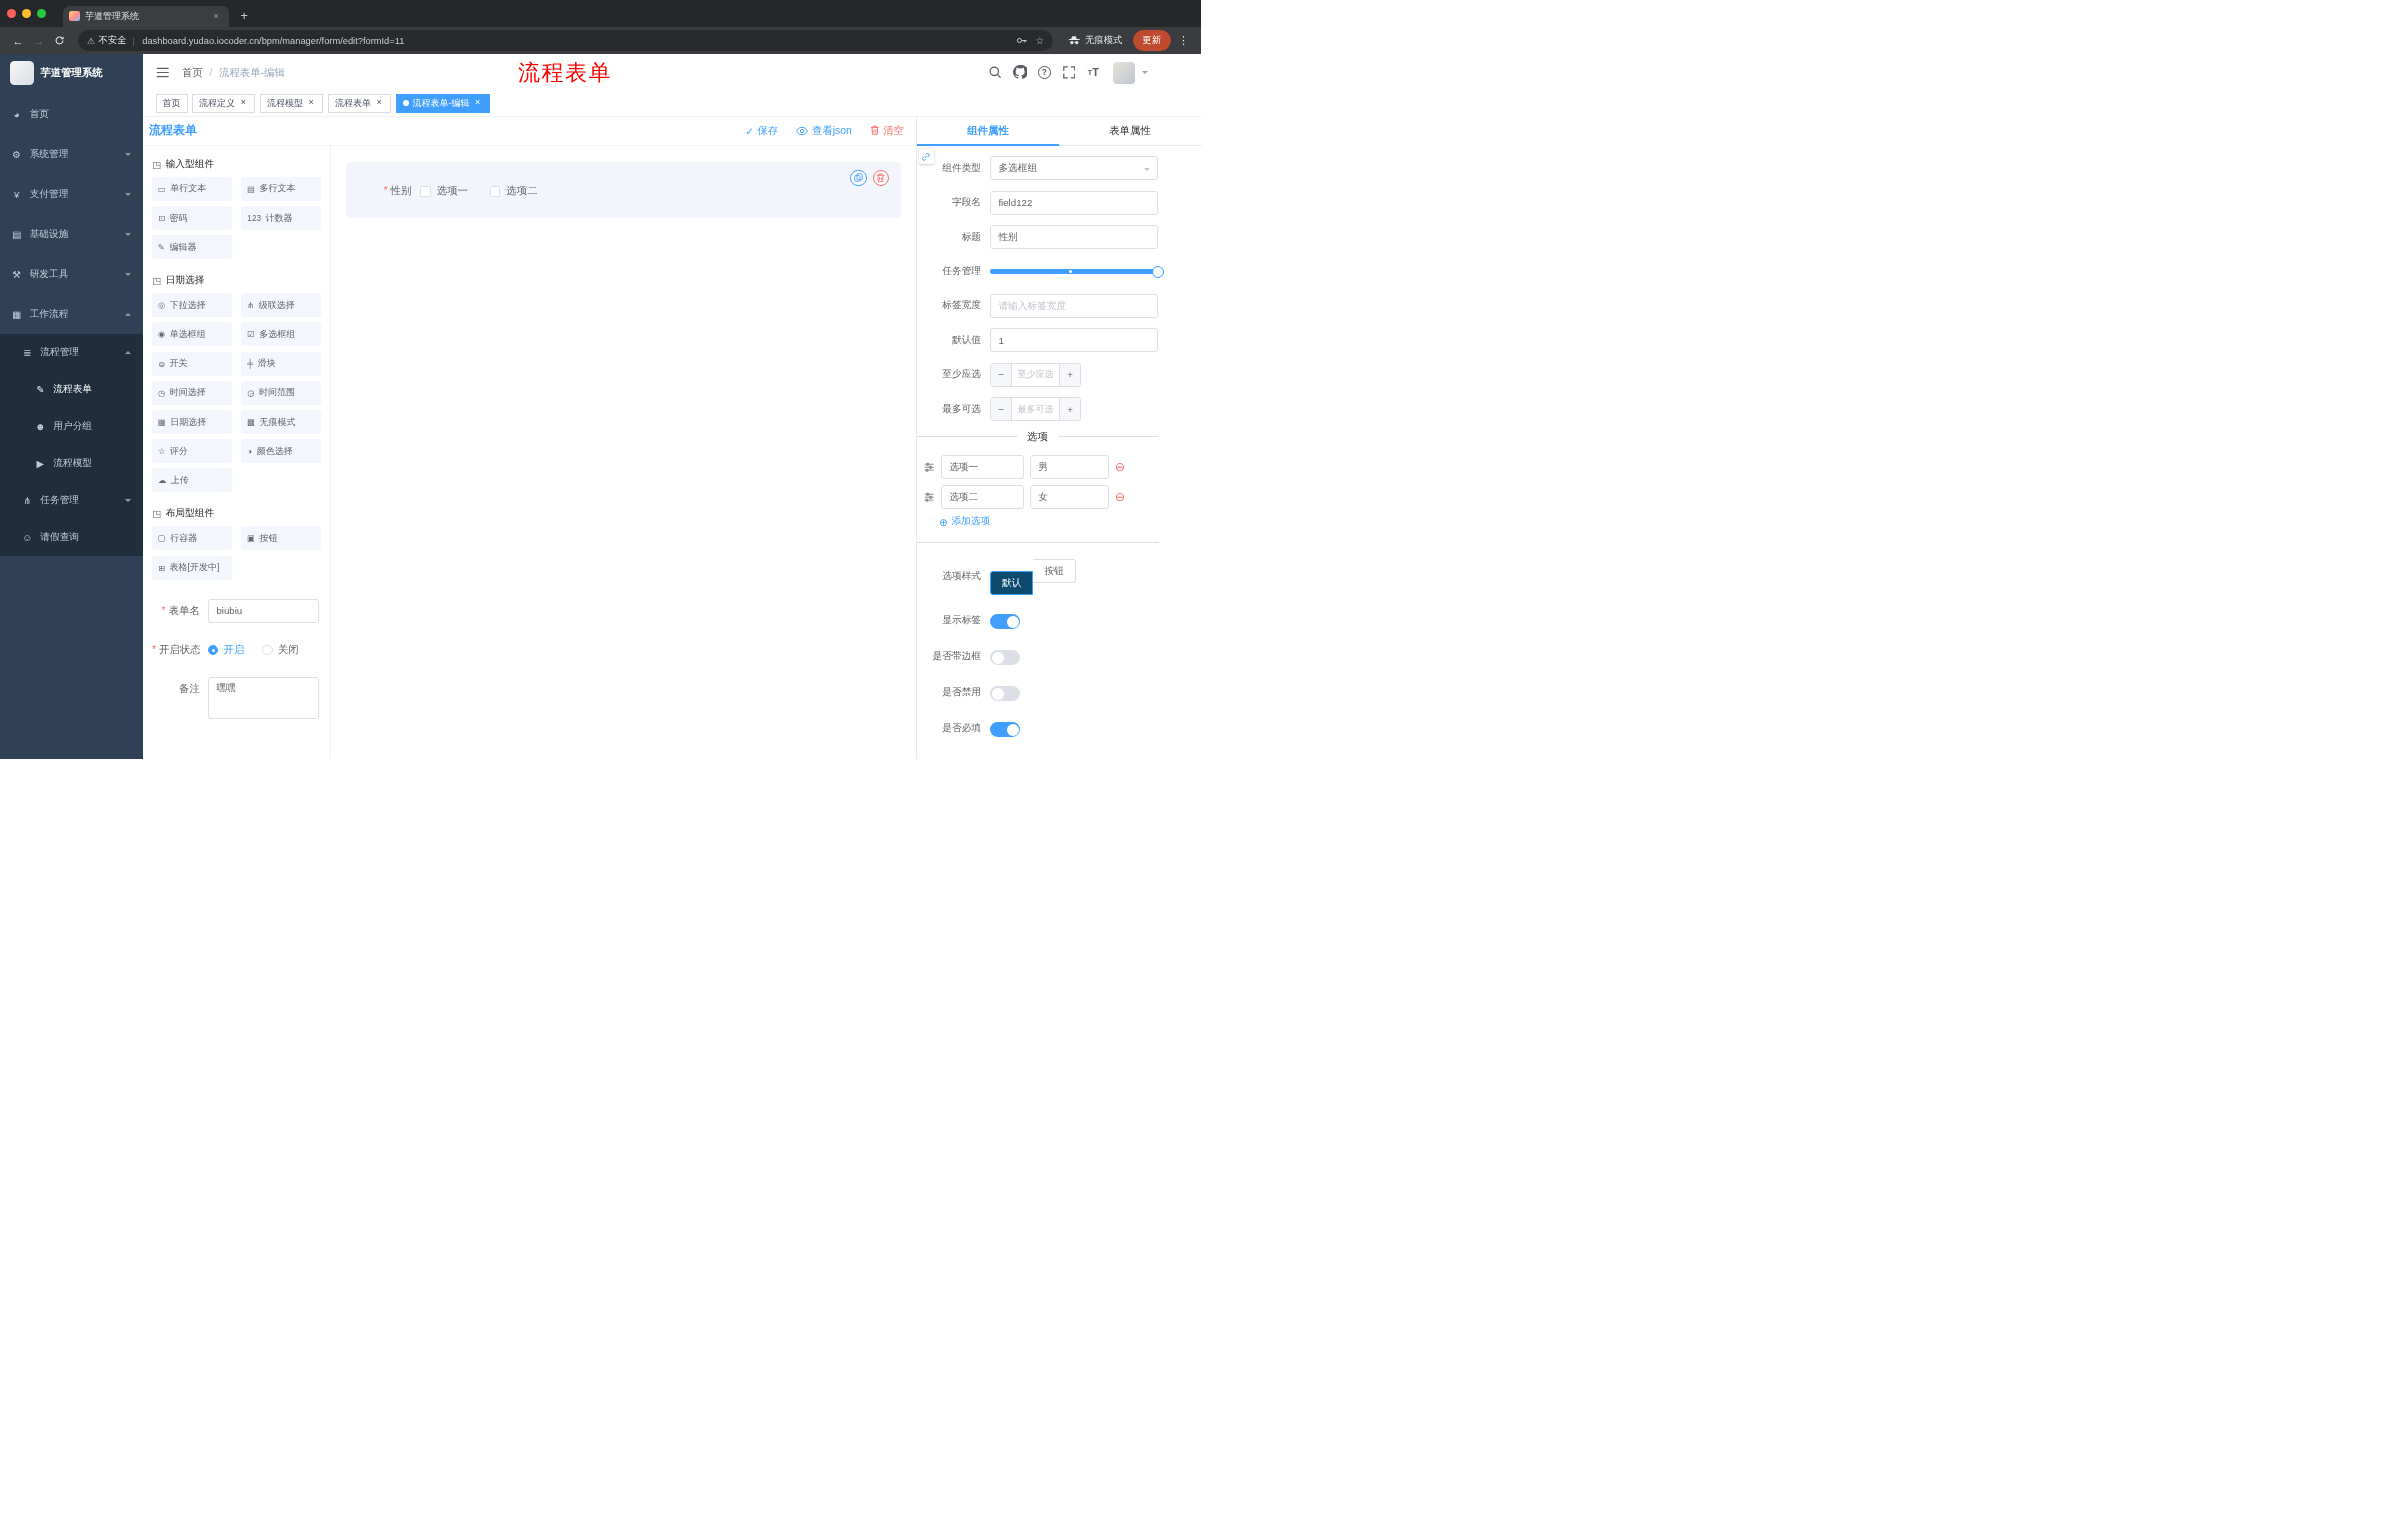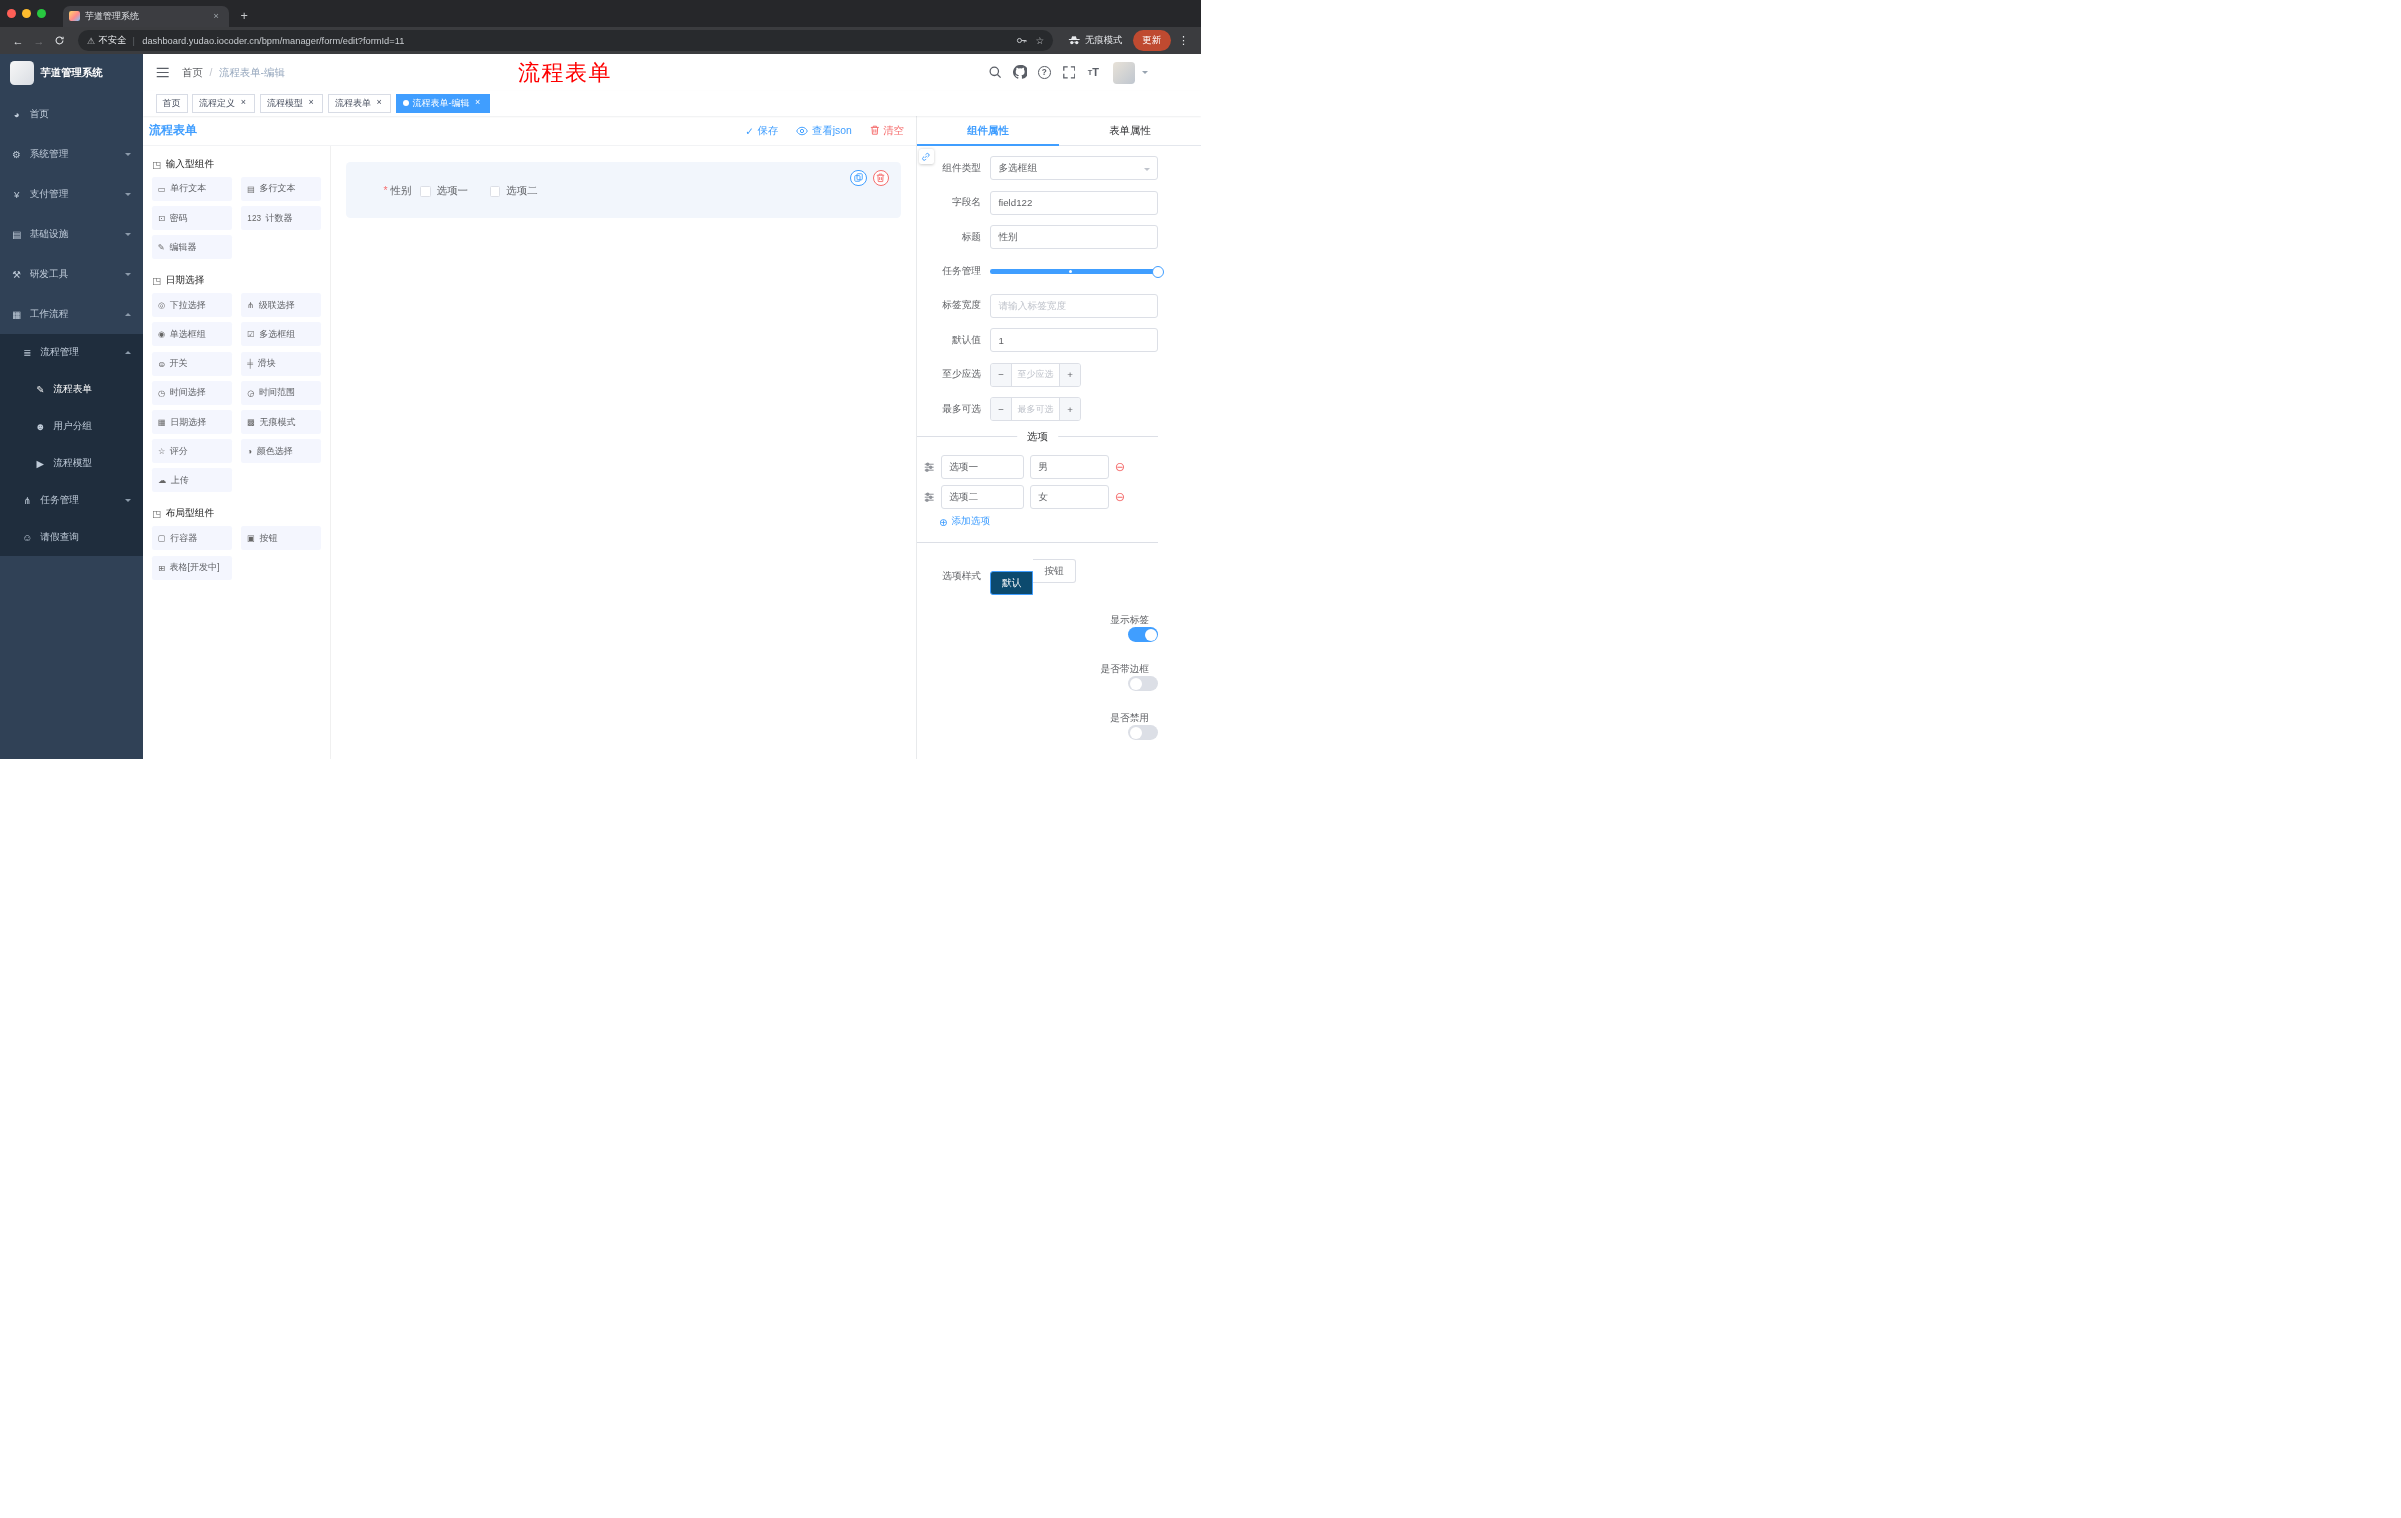--- a/index.html
+++ b/index.html
@@ -153,21 +153,21 @@
   .opt-value { width:79px; flex:none; }
   .opt-remove { color:#f56c6c; font-size:12.6px; line-height:1; cursor:pointer; }
   .add-opt { display:flex; align-items:center; gap:3.7px; color:#409eff; font-size:9.7px; margin:1.5px 0 0 22px; cursor:pointer; }
   .add-opt .plus-ico { font-size:10.4px; }
   .style-row { margin-bottom:19.3px; }
   .seg { display:inline-flex; }
   .seg-item { height:24px; line-height:22px; padding:0 11px; border:0.7px solid #dcdfe6; font-size:9.7px; color:#606266; background:#fff; cursor:pointer; }
   .seg-item:first-child { border-radius:3px 0 0 3px; }
   .seg-item:last-child { border-radius:0 3px 3px 0; border-left:none; }
   .seg-item.active { background:#0c4a6e; border-color:#409eff; color:#fff;margin-top:12px; }
-  .switch-row { display:flex; align-items:flex-end; margin-bottom:21px;flex-direction:column; }
+  .switch-row { display:flex; align-items:flex-start; margin-bottom:21px; }
   .el-switch { position:relative; display:inline-block; width:30px; height:15px; border-radius:7.4px; background:#dcdfe6; cursor:pointer; }
   .el-switch::after { content:""; position:absolute; left:1.5px; top:1.5px; width:12px; height:12px; border-radius:50%; background:#fff; }
   .el-switch.on { background:#409eff; }
   .el-switch.on::after { left:auto; right:1.5px; }
 </style>
 </head>
 <body>
 
 <div class="screen">
 
@@ -536,20 +536,43 @@
                       <span class="ci-label">按钮</span>
                     </div>
 
                     <div class="comp-item">
                       <span class="ci-glyph">⊞</span>
                       <span class="ci-label">表格[开发中]</span>
                     </div>
                   </div>
               </div>
 
+              <div class="meta-form">
+                <div class="meta-row">
+                  <span class="m-label req">表单名</span>
+                  <input class="m-input" value="biubiu" style="">
+                </div>
+                <div class="meta-row">
+                  <span class="m-label req">开启状态</span>
+                  <div class="radio-group">
+                    <span class="radio sel">
+                      <span class="rdot"></span>
+                      <span>开启</span>
+                    </span>
+                    <span class="radio">
+                      <span class="rdot"></span>
+                      <span>关闭</span>
+                    </span>
+                  </div>
+                </div>
+                <div class="meta-row">
+                  <span class="m-label">备注</span>
+                  <textarea class="m-textarea" style="">嘿嘿</textarea>
+                </div>
+              </div>
             </aside>
 
             <div class="canvas">
 
               <div class="c-field selected">
                 <div class="field-tools">
                   <span class="circle-btn">
                     <svg width="9" height="9" viewBox="0 0 12 12" fill="none" stroke="#409eff" stroke-width="1.2">
                         <rect x="4" y="1" width="7" height="8" rx="1"></rect>
                         <rect x="1" y="3.5" width="7" height="7.5" rx="1"></rect>

